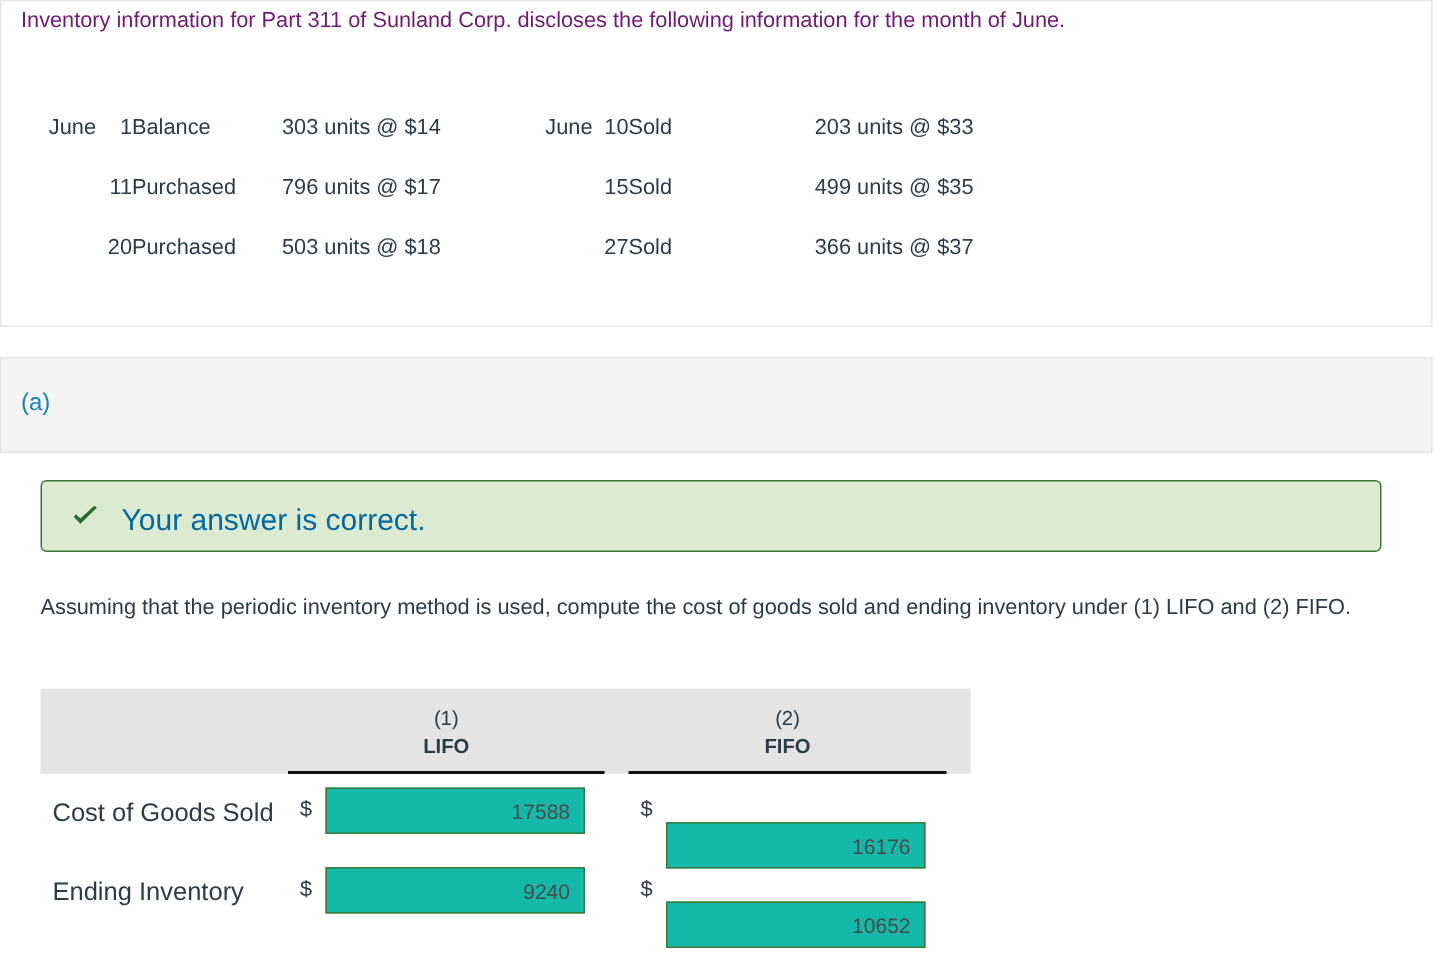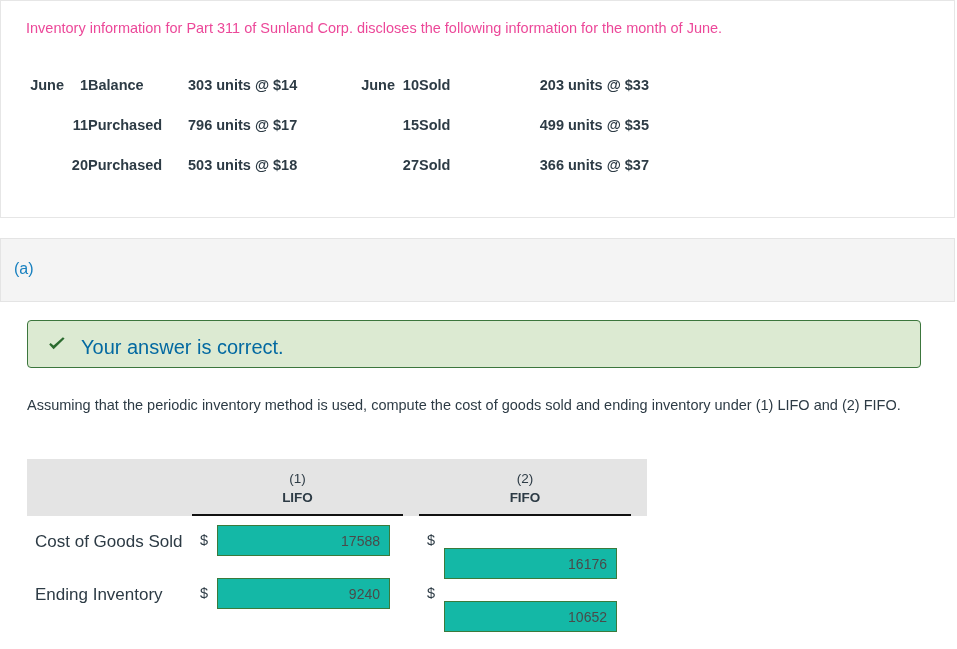--- a/index.html
+++ b/index.html
@@ -30,42 +30,41 @@
     width: 955px;
     height: 218px;
     background: #ffffff;
     border: 1px solid #e6e6e6;
     box-sizing: border-box;
   }
 
   .intro-text {
     position: absolute;
     left: 13px;
-    top: 17px;
+    top: 3px;
     font-size: 14.5px;
     line-height: 20px;
-    color: #ec4899;
+    color: #701a75;
     white-space: nowrap;
-    margin-left: 12px;
   }
 
   .inv-table {
     position: absolute;
     left: 13px;
     top: 64px;
     border-collapse: collapse;
     font-size: 14.5px;
     color: #2d3b45;
   }
   .inv-table td {
     padding: 0;
     height: 40px;
     vertical-align: middle;
     white-space: nowrap;
-    font-weight: 700;
+    font-weight: 400;
   }
   .c-month   { text-align: right; padding-right: 0px;  width: 50px; }
   .c-day     { text-align: right; padding-left: 8px;   width: 24px; }
   .c-action  { text-align: left;  padding-left: 28px;  width: 100px; }
   .c-units   { text-align: left;  padding-left: 28px;  width: 155px; }
   .c-month2  { text-align: right; padding-left: 10px;  width: 52px; }
   .c-day2    { text-align: right; padding-left: 6px;   width: 24px; }
   .c-action2 { text-align: left;  padding-left: 29px;  width: 70px; }
   .c-units2  { text-align: right;  padding-left: 25px;  width: 160px; }
 

